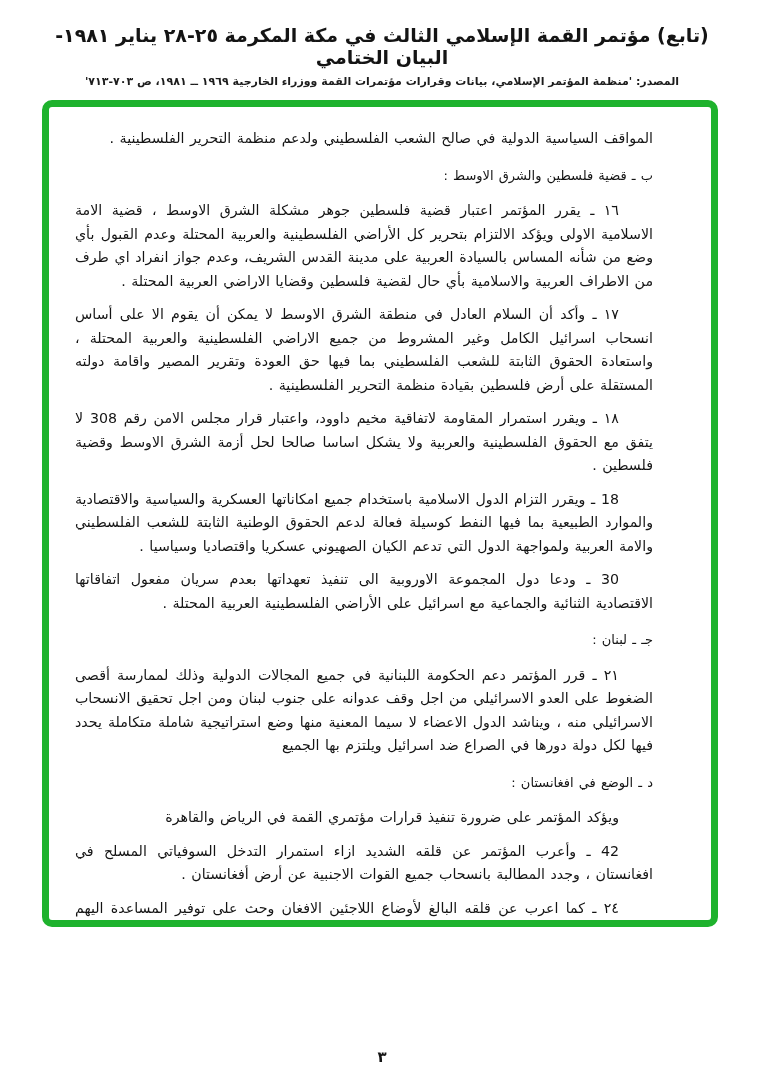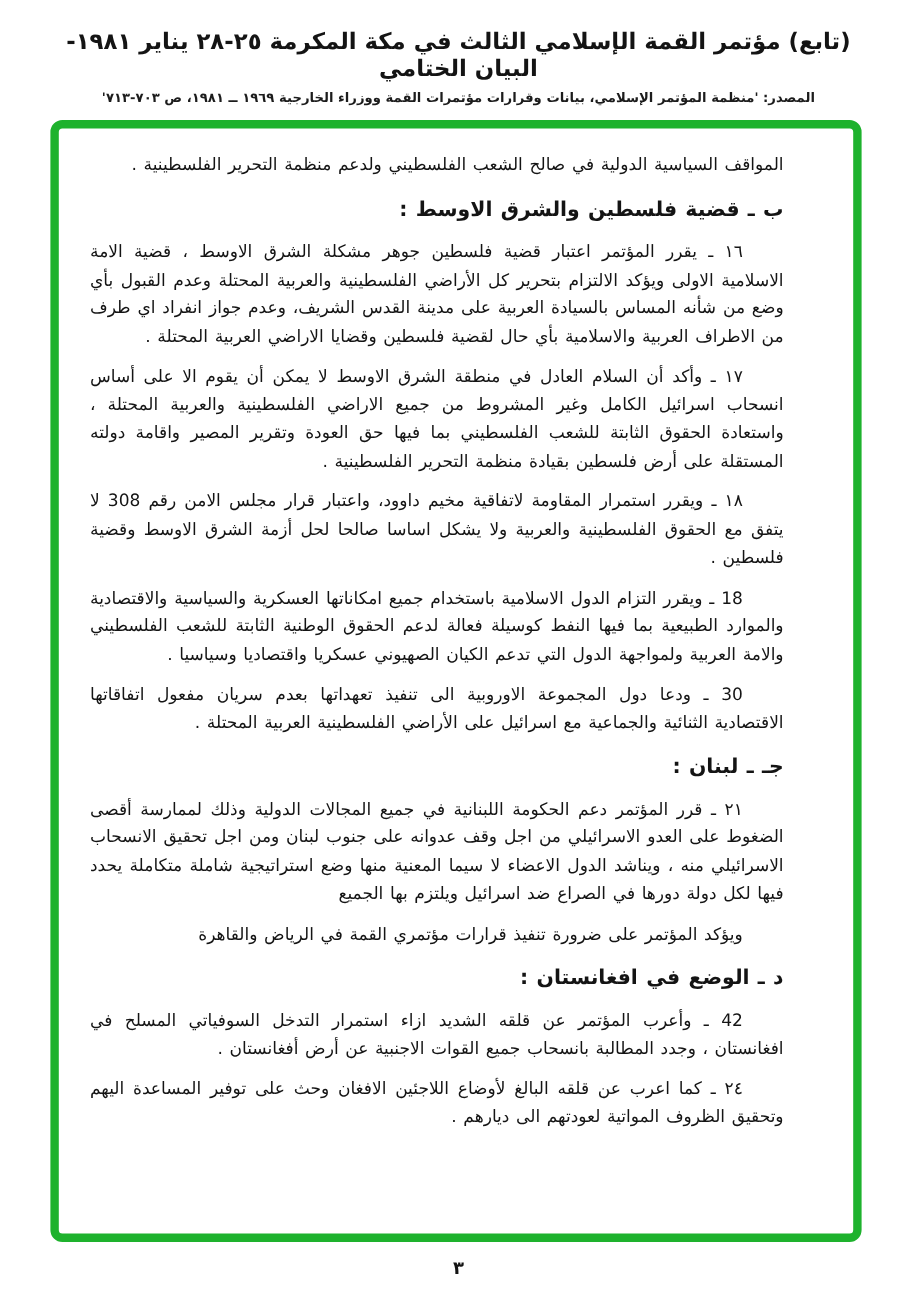--- a/index.html
+++ b/index.html
@@ -24,41 +24,41 @@
   }
   .page-header .source {
     font-size:11px;
     font-weight:bold;
     margin-top:7px;
     color:#1c1c1c;
   }
   .content-box {
     position:absolute;
     left:42px; top:100px;
-    width:676px; height:935px;
+    width:676px; height:827px;
     border:7px solid #1eb22d;
     border-radius:10px;
     padding:20px 58px 16px 26px;
     direction:rtl;
     overflow:hidden;
     background:#fff;
   }
   .block {
     font-size:14.2px;
     line-height:23.5px;
     text-align:justify;
     text-align-last:right;
     margin-bottom:10px;
     word-spacing:1px;
   }
   .block.paragraph { text-indent:34px; }
   .block.continuation { text-indent:0; }
   .block.heading {
-    font-weight:bold;
-    font-size:17px;
+    font-weight:normal;
+    font-size:13px;
     margin:13px 0 12px;
   }
   .page-number {
     position:absolute;
     bottom:16px; left:0; right:0;
     text-align:center;
     font-weight:bold;
     font-size:15px;
   }
 </style>
@@ -74,20 +74,20 @@
   <div>
       <div class="block continuation">المواقف السياسية الدولية في صالح الشعب الفلسطيني ولدعم منظمة التحرير الفلسطينية .</div>
       <div class="block heading">ب ـ قضية فلسطين والشرق الاوسط :</div>
       <div class="block paragraph">١٦ ـ يقرر المؤتمر اعتبار قضية فلسطين جوهر مشكلة الشرق الاوسط ، قضية الامة الاسلامية الاولى ويؤكد الالتزام بتحرير كل الأراضي الفلسطينية والعربية المحتلة وعدم القبول بأي وضع من شأنه المساس بالسيادة العربية على مدينة القدس الشريف، وعدم جواز انفراد اي طرف من الاطراف العربية والاسلامية بأي حال لقضية فلسطين وقضايا الاراضي العربية المحتلة .</div>
       <div class="block paragraph">١٧ ـ وأكد أن السلام العادل في منطقة الشرق الاوسط لا يمكن أن يقوم الا على أساس انسحاب اسرائيل الكامل وغير المشروط من جميع الاراضي الفلسطينية والعربية المحتلة ، واستعادة الحقوق الثابتة للشعب الفلسطيني بما فيها حق العودة وتقرير المصير واقامة دولته المستقلة على أرض فلسطين بقيادة منظمة التحرير الفلسطينية .</div>
       <div class="block paragraph">١٨ ـ ويقرر استمرار المقاومة لاتفاقية مخيم داوود، واعتبار قرار مجلس الامن رقم 308 لا يتفق مع الحقوق الفلسطينية والعربية ولا يشكل اساسا صالحا لحل أزمة الشرق الاوسط وقضية فلسطين .</div>
       <div class="block paragraph">18 ـ ويقرر التزام الدول الاسلامية باستخدام جميع امكاناتها العسكرية والسياسية والاقتصادية والموارد الطبيعية بما فيها النفط كوسيلة فعالة لدعم الحقوق الوطنية الثابتة للشعب الفلسطيني والامة العربية ولمواجهة الدول التي تدعم الكيان الصهيوني عسكريا واقتصاديا وسياسيا .</div>
       <div class="block paragraph">30 ـ ودعا دول المجموعة الاوروبية الى تنفيذ تعهداتها بعدم سريان مفعول اتفاقاتها الاقتصادية الثنائية والجماعية مع اسرائيل على الأراضي الفلسطينية العربية المحتلة .</div>
       <div class="block heading">جـ ـ لبنان :</div>
       <div class="block paragraph">٢١ ـ قرر المؤتمر دعم الحكومة اللبنانية في جميع المجالات الدولية وذلك لممارسة أقصى الضغوط على العدو الاسرائيلي من اجل وقف عدوانه على جنوب لبنان ومن اجل تحقيق الانسحاب الاسرائيلي منه ، ويناشد الدول الاعضاء لا سيما المعنية منها وضع استراتيجية شاملة متكاملة يحدد فيها لكل دولة دورها في الصراع ضد اسرائيل ويلتزم بها الجميع</div>
+      <div class="block heading">د ـ الوضع في افغانستان :</div>
       <div class="block paragraph">ويؤكد المؤتمر على ضرورة تنفيذ قرارات مؤتمري القمة في الرياض والقاهرة</div>
-      <div class="block heading">د ـ الوضع في افغانستان :</div>
       <div class="block paragraph">42 ـ وأعرب المؤتمر عن قلقه الشديد ازاء استمرار التدخل السوفياتي المسلح في افغانستان ، وجدد المطالبة بانسحاب جميع القوات الاجنبية عن أرض أفغانستان .</div>
       <div class="block paragraph">٢٤ ـ كما اعرب عن قلقه البالغ لأوضاع اللاجئين الافغان وحث على توفير المساعدة اليهم وتحقيق الظروف المواتية لعودتهم الى ديارهم .</div>
     </div>
 </div>
 
 <div class="page-number">٣</div>
 
 </body></html>

